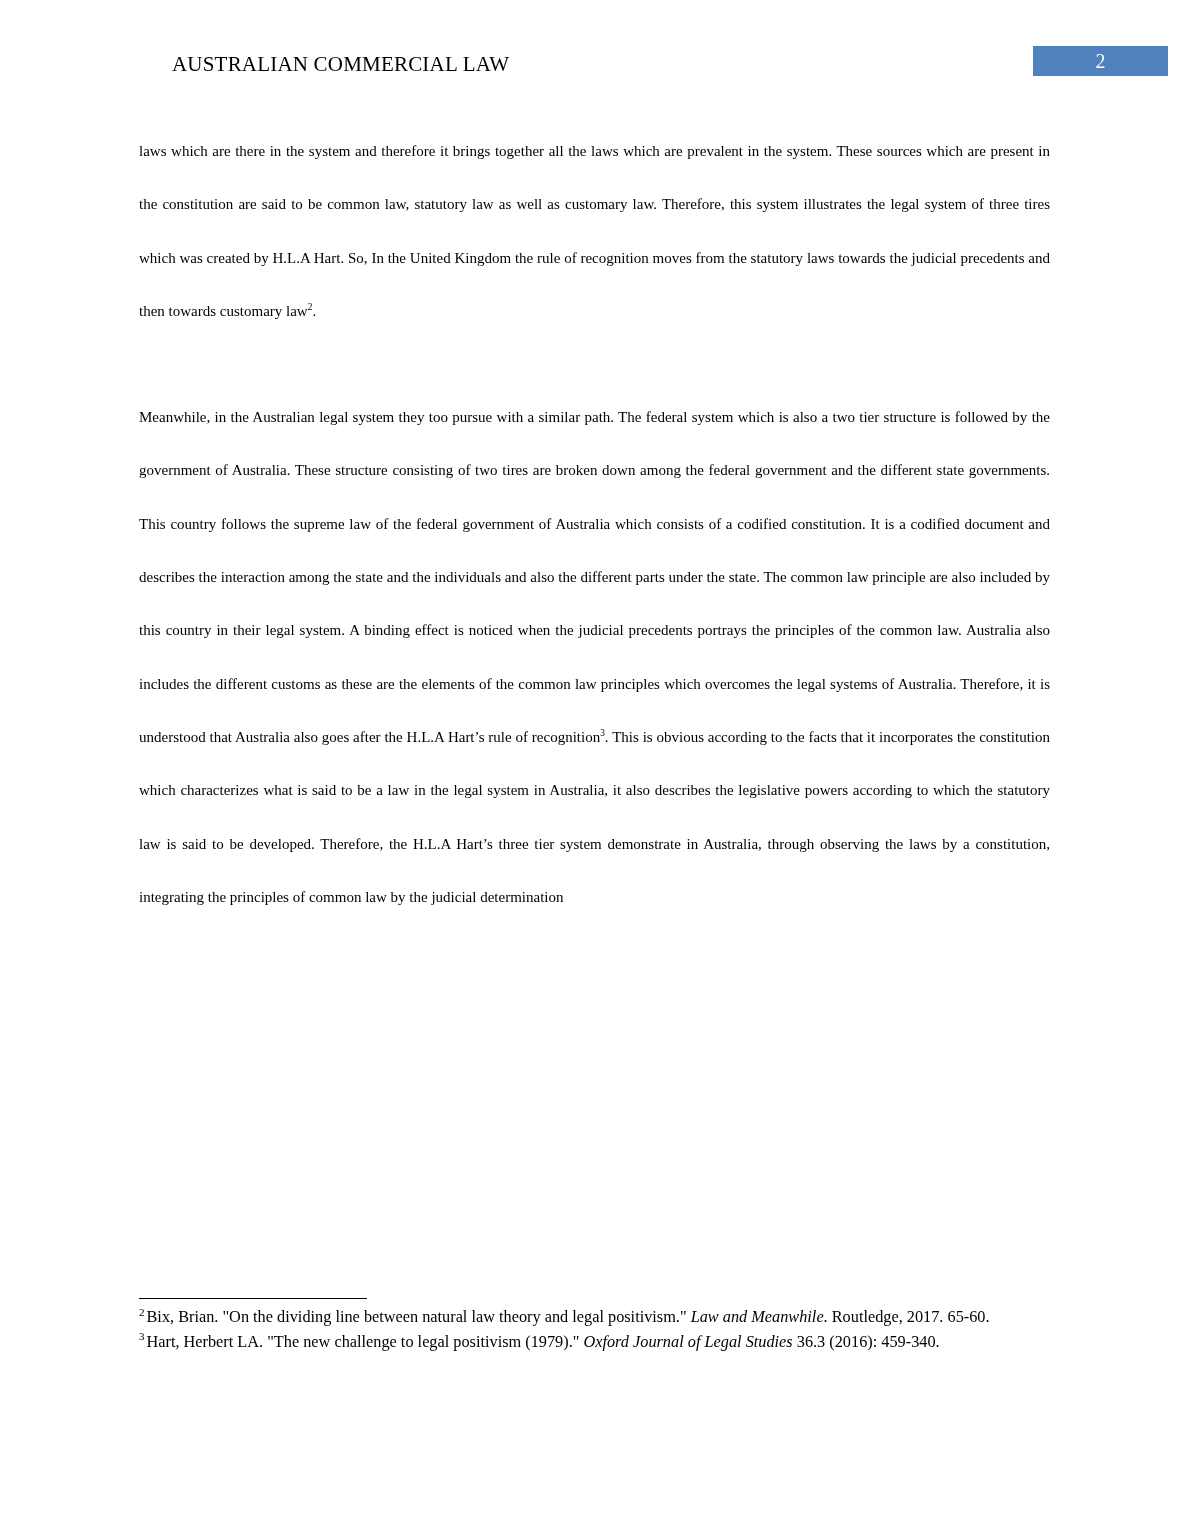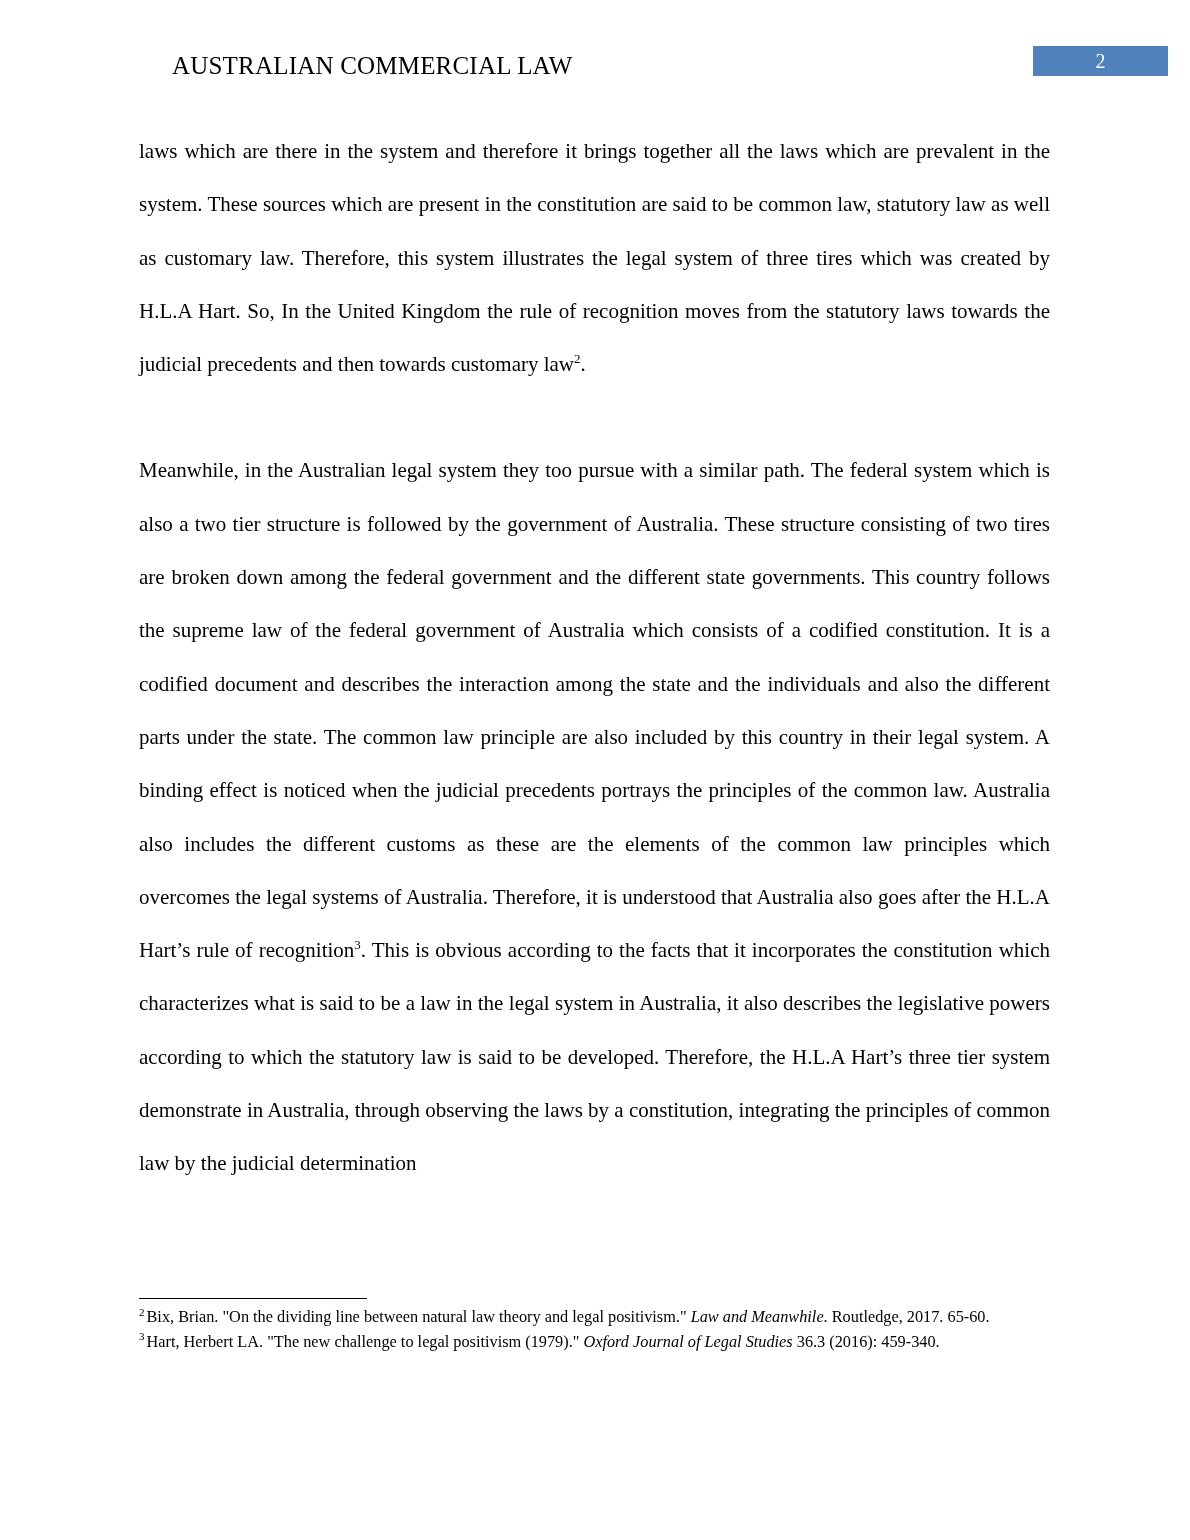--- a/index.html
+++ b/index.html
@@ -28,21 +28,21 @@
     position: absolute;
     top: 52px;
     left: 0;
     width: 1190px;
     height: 34px;
   }
   .header-title {
     position: absolute;
     left: 172px;
     top: 0;
-    font-size: 25px;
+    font-size: 21px;
     letter-spacing: 0.2px;
     white-space: nowrap;
   }
   .page-number-box {
     position: absolute;
     right: 22px;
     top: -6px;
     width: 135px;
     height: 30px;
     background: #4f81bd;
@@ -57,21 +57,21 @@
 
   
   .content {
     position: absolute;
     left: 139px;
     top: 125px;
     width: 911px;
   }
   p.body-par {
     margin: 0 0 0 0;
-    font-size: 21px;
+    font-size: 15px;
     line-height: 53.3px;
     text-align: justify;
     text-justify: inter-word;
     hyphens: none;
   }
   p.body-par + p.body-par {
     margin-top: 53px;
   }
   sup {
     font-size: 0.62em;

